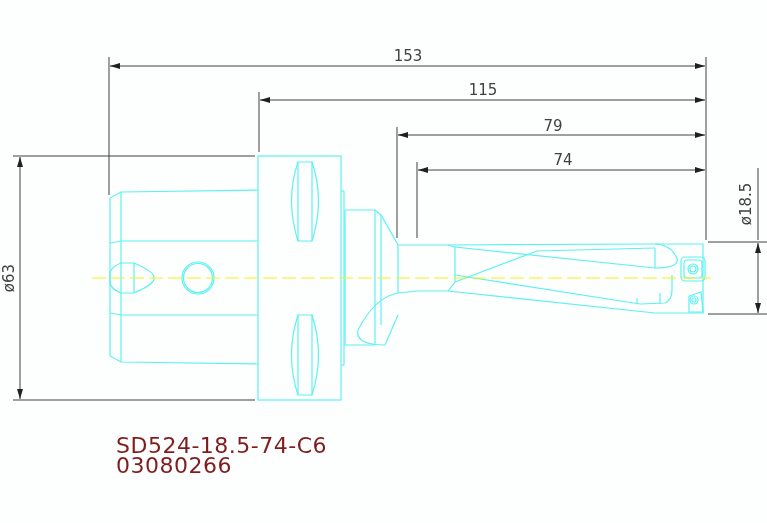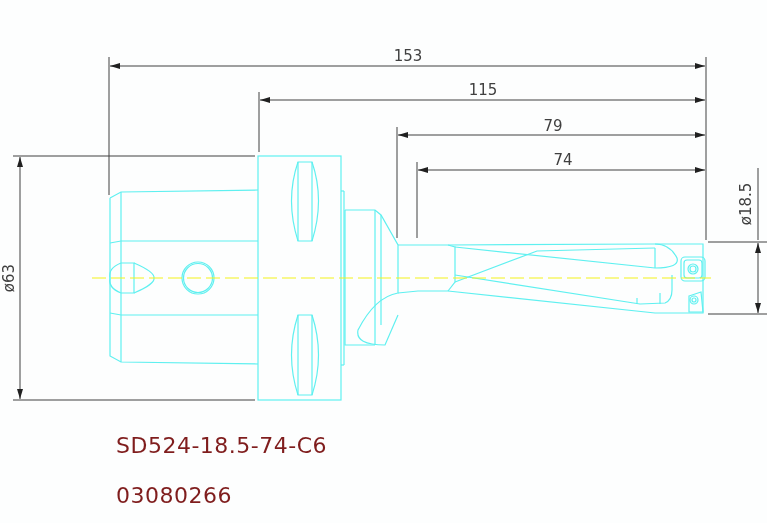--- a/index.html
+++ b/index.html
@@ -119,13 +119,13 @@
   <g>
     <path class="geo" d="M689,296 L701,292 L703,312 L689,312 Z"></path>
     <circle class="geo" cx="694" cy="300" r="4"></circle>
     <circle class="geo" cx="694" cy="300" r="2"></circle>
   </g>
 
   <line class="center" x1="92" y1="278" x2="711" y2="278"></line>
 </svg>
 
 <div class="label" style="top:436px;">SD524-18.5-74-C6</div>
-<div class="label" style="top:456px;margin-top:30px;">03080266</div>
+<div class="label" style="top:456px;">03080266</div>
 
 </body></html>

